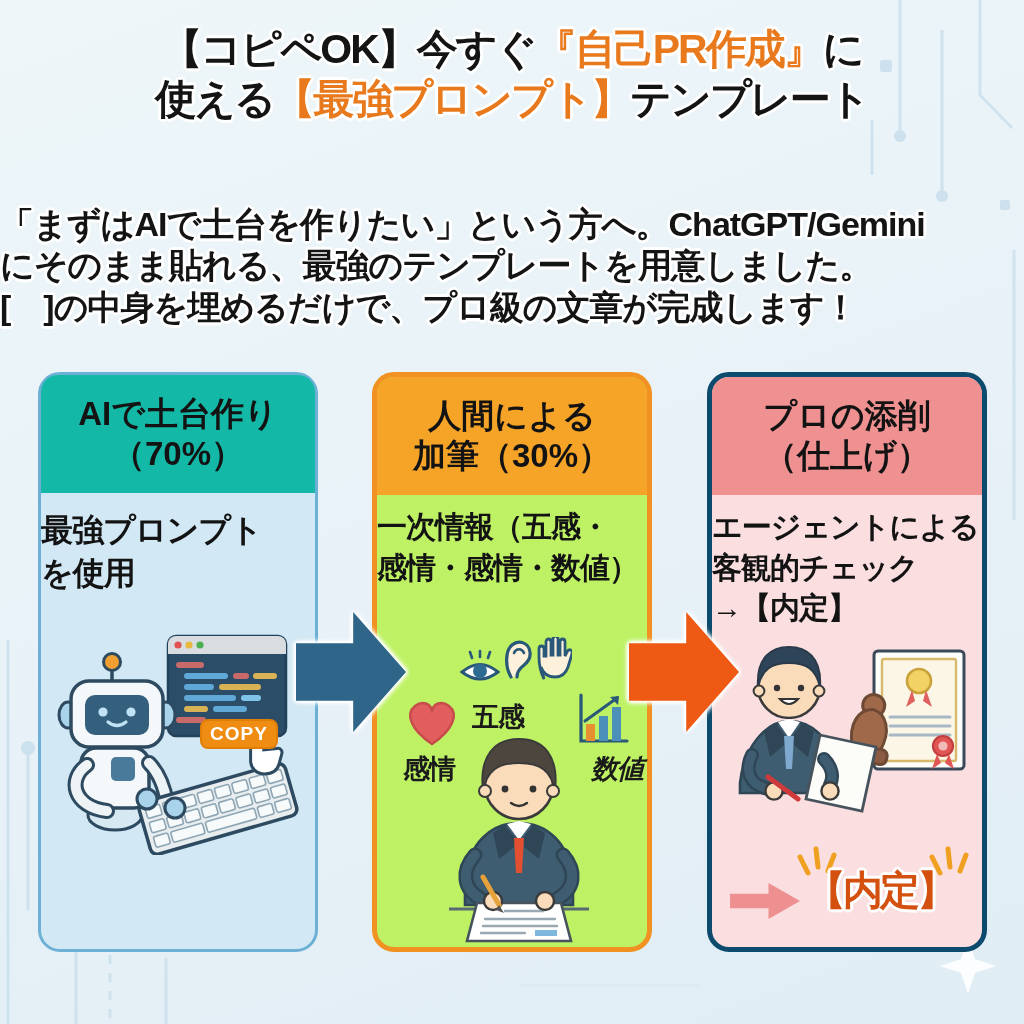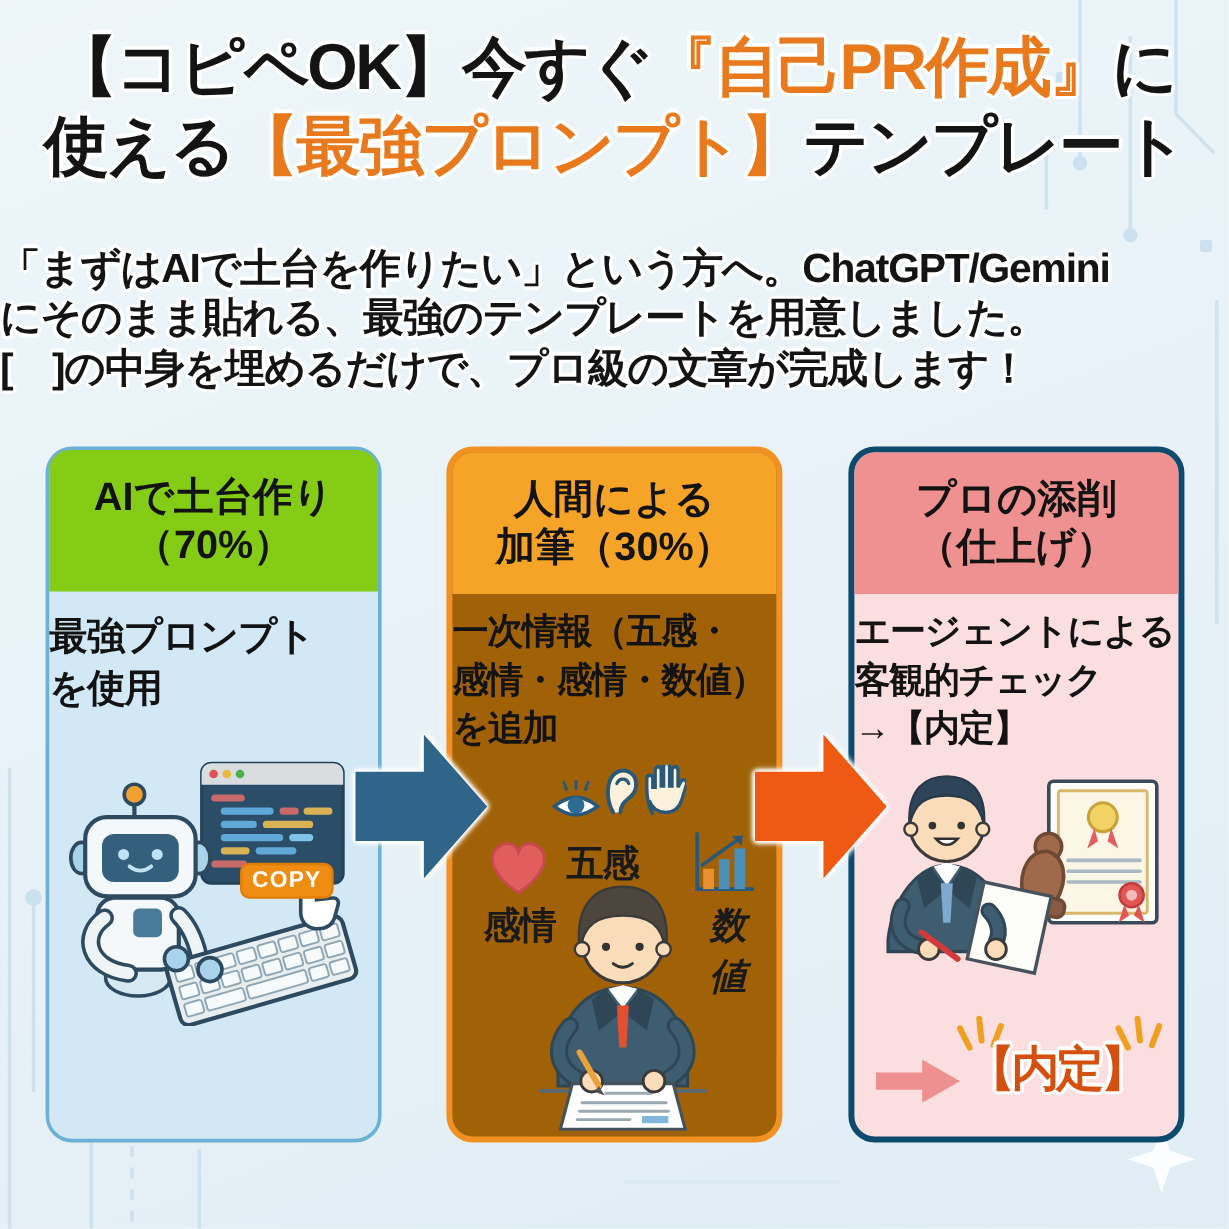--- a/index.html
+++ b/index.html
@@ -13,41 +13,41 @@
   }
   .outline-w{
     text-shadow:-3px 0 0 #fff,3px 0 0 #fff,0 -3px 0 #fff,0 3px 0 #fff,
       -2px -2px 0 #fff,2px -2px 0 #fff,-2px 2px 0 #fff,2px 2px 0 #fff;
   }
   
   #bg-decor{position:absolute;inset:0;z-index:0;}
   
   .title{
     position:absolute;top:24px;left:0;width:1024px;z-index:2;
-    text-align:center;font-size:54px;font-weight:900;line-height:1.22;
+    text-align:center;font-size:41px;font-weight:900;line-height:1.22;
     letter-spacing:-2px;
   }
   .title .hl{color:#e8791c;}
   
   .subtitle{
     position:absolute;top:204px;left:0;width:1024px;z-index:2;
     text-align:left;font-size:34px;font-weight:800;line-height:1.22;
     letter-spacing:-1px;
   }
   
   .card{position:absolute;top:372px;height:580px;width:280px;border-radius:22px;z-index:3;}
   #card-1{left:38px;background:#d2e8f4;border:3px solid #6db0d5;}
-  #card-2{left:372px;background:#a16207;border:5px solid #f09122;}
+  #card-2{left:372px;background:#bef264;border:5px solid #f09122;}
   #card-3{left:707px;background:#fadee0;border:5px solid #0c4a6e;}
   .card-header{
     height:118px;border-radius:17px 17px 0 0;
     display:flex;flex-direction:column;justify-content:center;
     text-align:center;font-size:33px;font-weight:900;line-height:1.22;color:#131313;
   }
-  #card-1 .card-header{background:#84cc16;}
+  #card-1 .card-header{background:#14b8a6;}
   #card-2 .card-header{background:#f6a428;}
   #card-3 .card-header{background:#f09191;}
   .card-body-text{
     margin-top:12px;font-weight:900;color:#131313;
     font-size:30px;line-height:1.35;letter-spacing:-1px;
   }
   #card-1 .card-body-text{font-size:32px;margin-top:16px;}
   
   .flow-arrow{
     position:absolute;top:612px;width:110px;height:120px;z-index:4;
@@ -67,21 +67,21 @@
     color:#fff;font-size:19px;font-weight:900;letter-spacing:1px;
     display:flex;align-items:center;justify-content:center;z-index:5;margin-left:16px;
   }
   
   .c2-icon{position:absolute;}
   #icon-eye{left:82px;top:272px;}
   #icon-ear{left:126px;top:262px;}
   #icon-hand{left:159px;top:260px;}
   #icon-heart{left:26px;top:320px;}
   #icon-chart{left:196px;top:314px;}
-  .c2-label{position:absolute;font-size:31px;font-weight:900;color:#1a1a1a;letter-spacing:-1px;}
+  .c2-label{position:absolute;font-size:27px;font-weight:900;color:#1a1a1a;letter-spacing:-1px;}
   #label-gokan{left:95px;top:322px;}
   #label-kanjo{left:26px;top:374px;}
   #label-suchi{left:214px;top:374px;font-style:italic;}
   #writer-scene{position:absolute;left:72px;top:350px;width:140px;height:222px;}
   
   #review-scene{position:absolute;left:16px;top:266px;width:240px;height:214px;}
   #sparkles{position:absolute;left:0;top:466px;width:270px;height:42px;}
   .result-arrow{
     position:absolute;left:18px;top:506px;width:70px;height:36px;z-index:4;
     background:#ef9090;
@@ -225,21 +225,20 @@
 </div>
 
 <div class="card" id="card-2">
   <div class="card-header">
     <div>人間による</div>
     <div>加筆（30%）</div>
   </div>
   <div class="card-body-text">
     <div>一次情報（五感・</div>
     <div>感情・感情・数値）</div>
-    <div>を追加</div>
   </div>
 
   <svg class="c2-icon" id="icon-eye" width="42" height="38" viewBox="0 0 42 38">
     <g stroke="#2a5878" stroke-width="2.6" stroke-linecap="round">
       <line x1="13" y1="9" x2="11" y2="3"></line>
         <line x1="21" y1="8" x2="21" y2="2"></line>
         <line x1="29" y1="9" x2="31" y2="3"></line>
     </g>
     <path d="M3 23 Q21 8 39 23 Q21 37 3 23 Z" fill="#ffffff" stroke="#2a5878" stroke-width="3"></path>
     <circle cx="21" cy="22" r="7" fill="#2e6b93"></circle>

